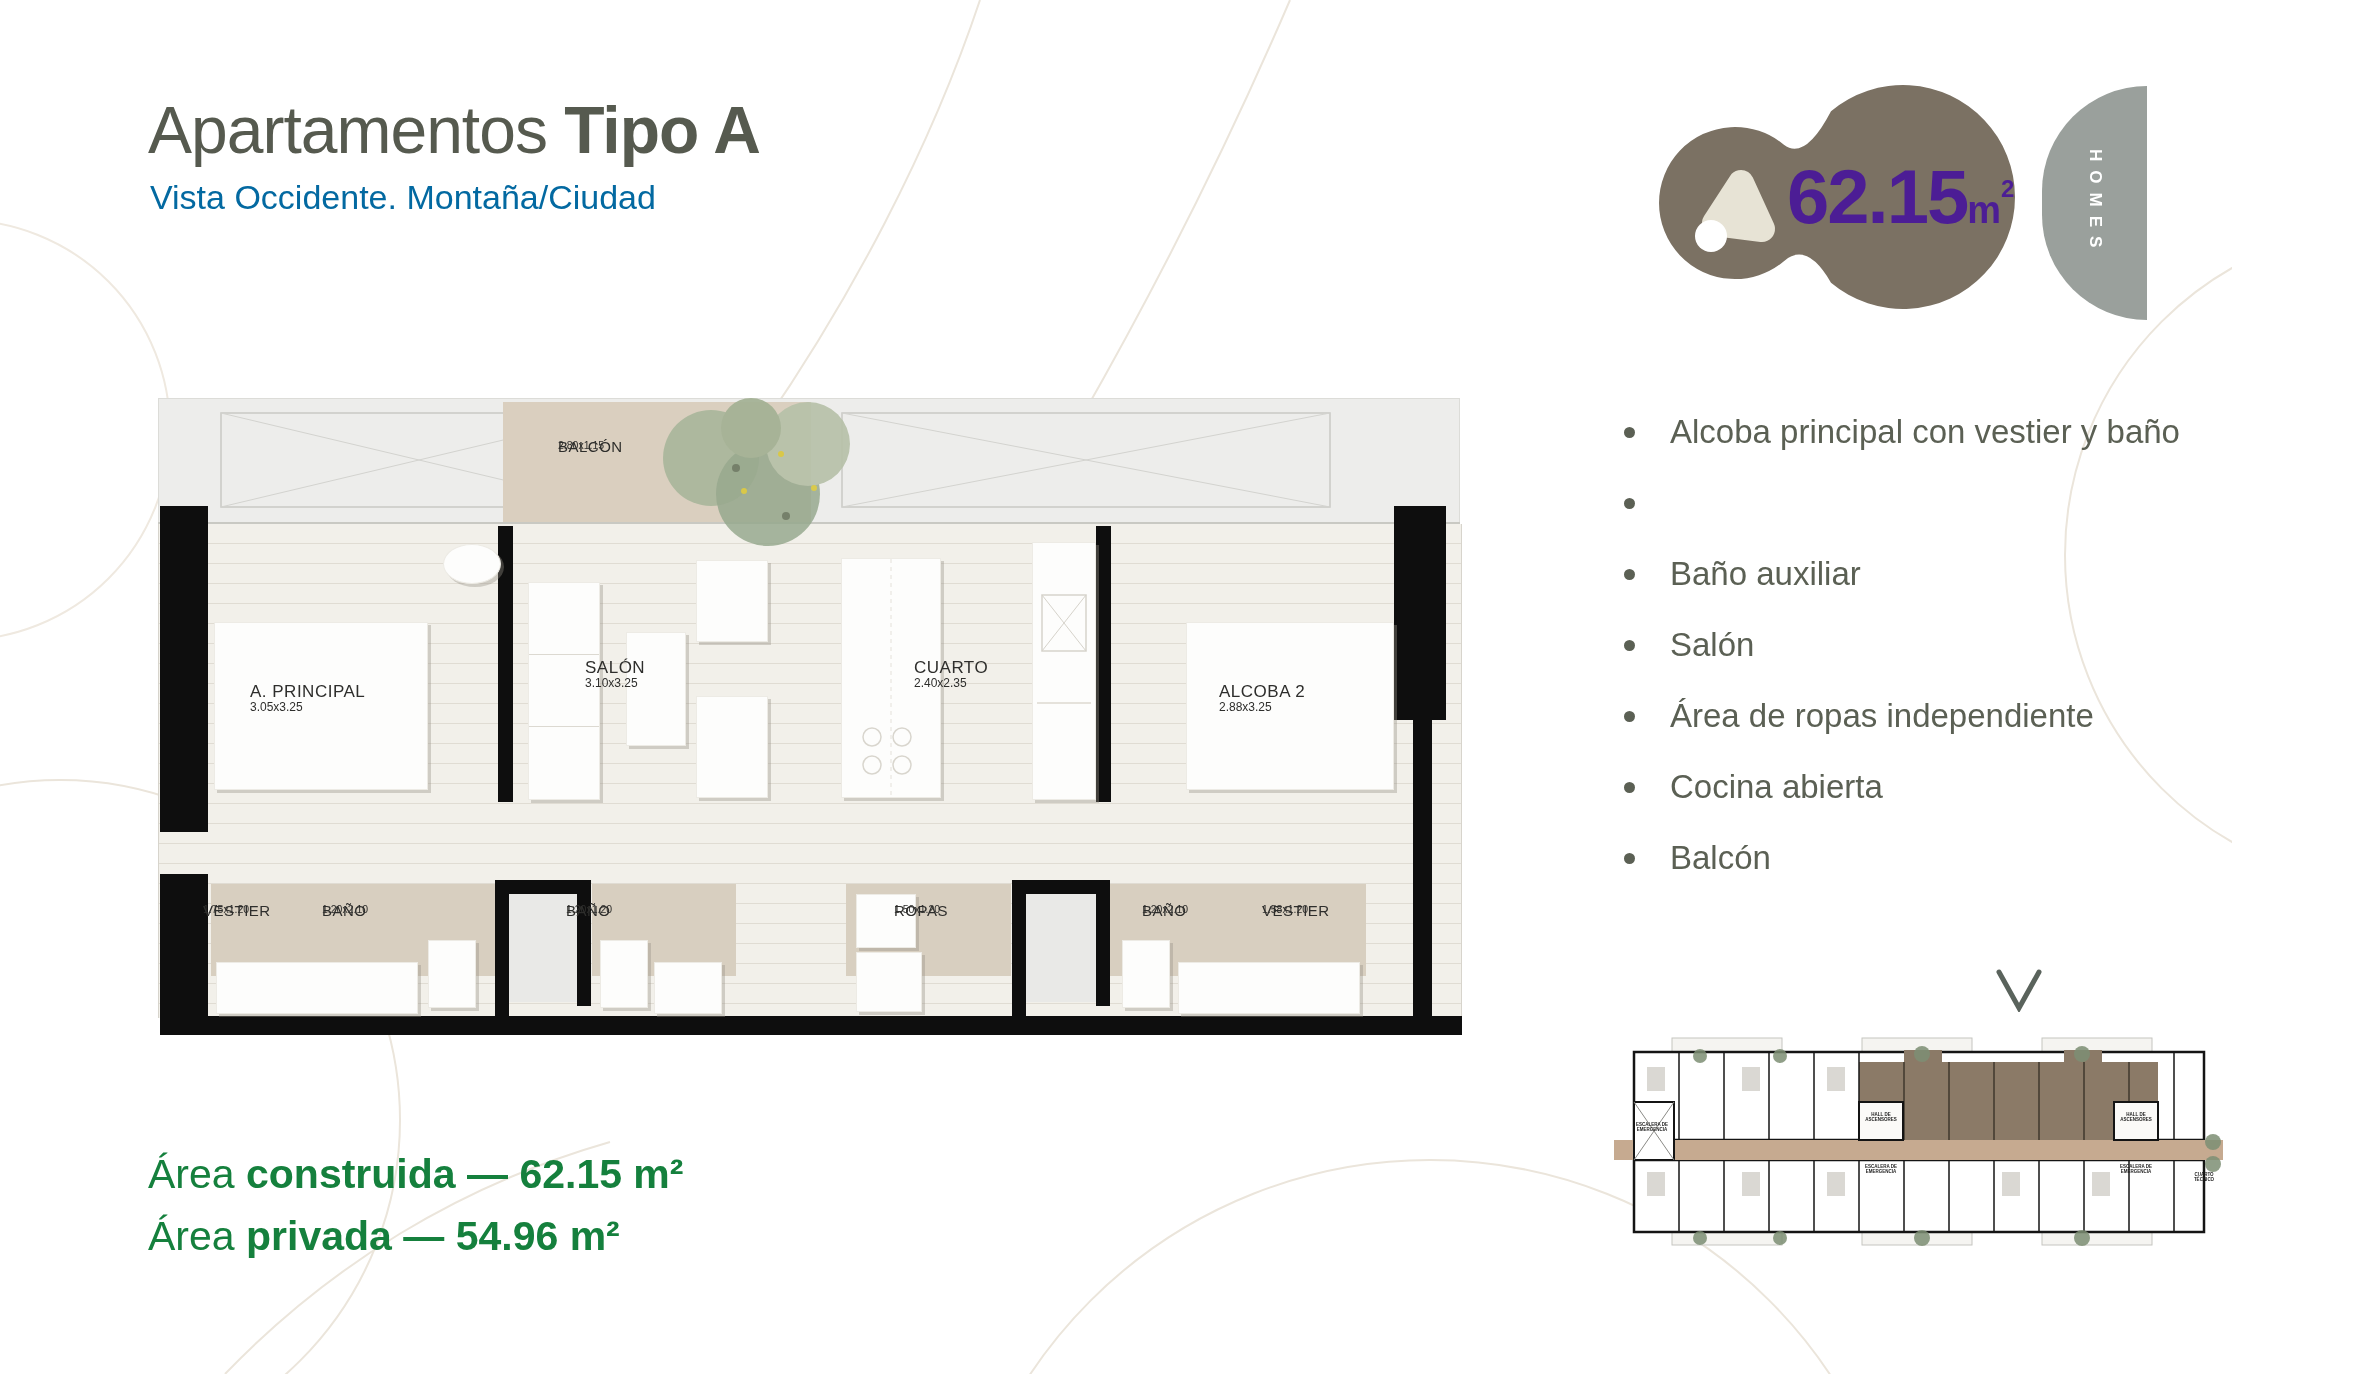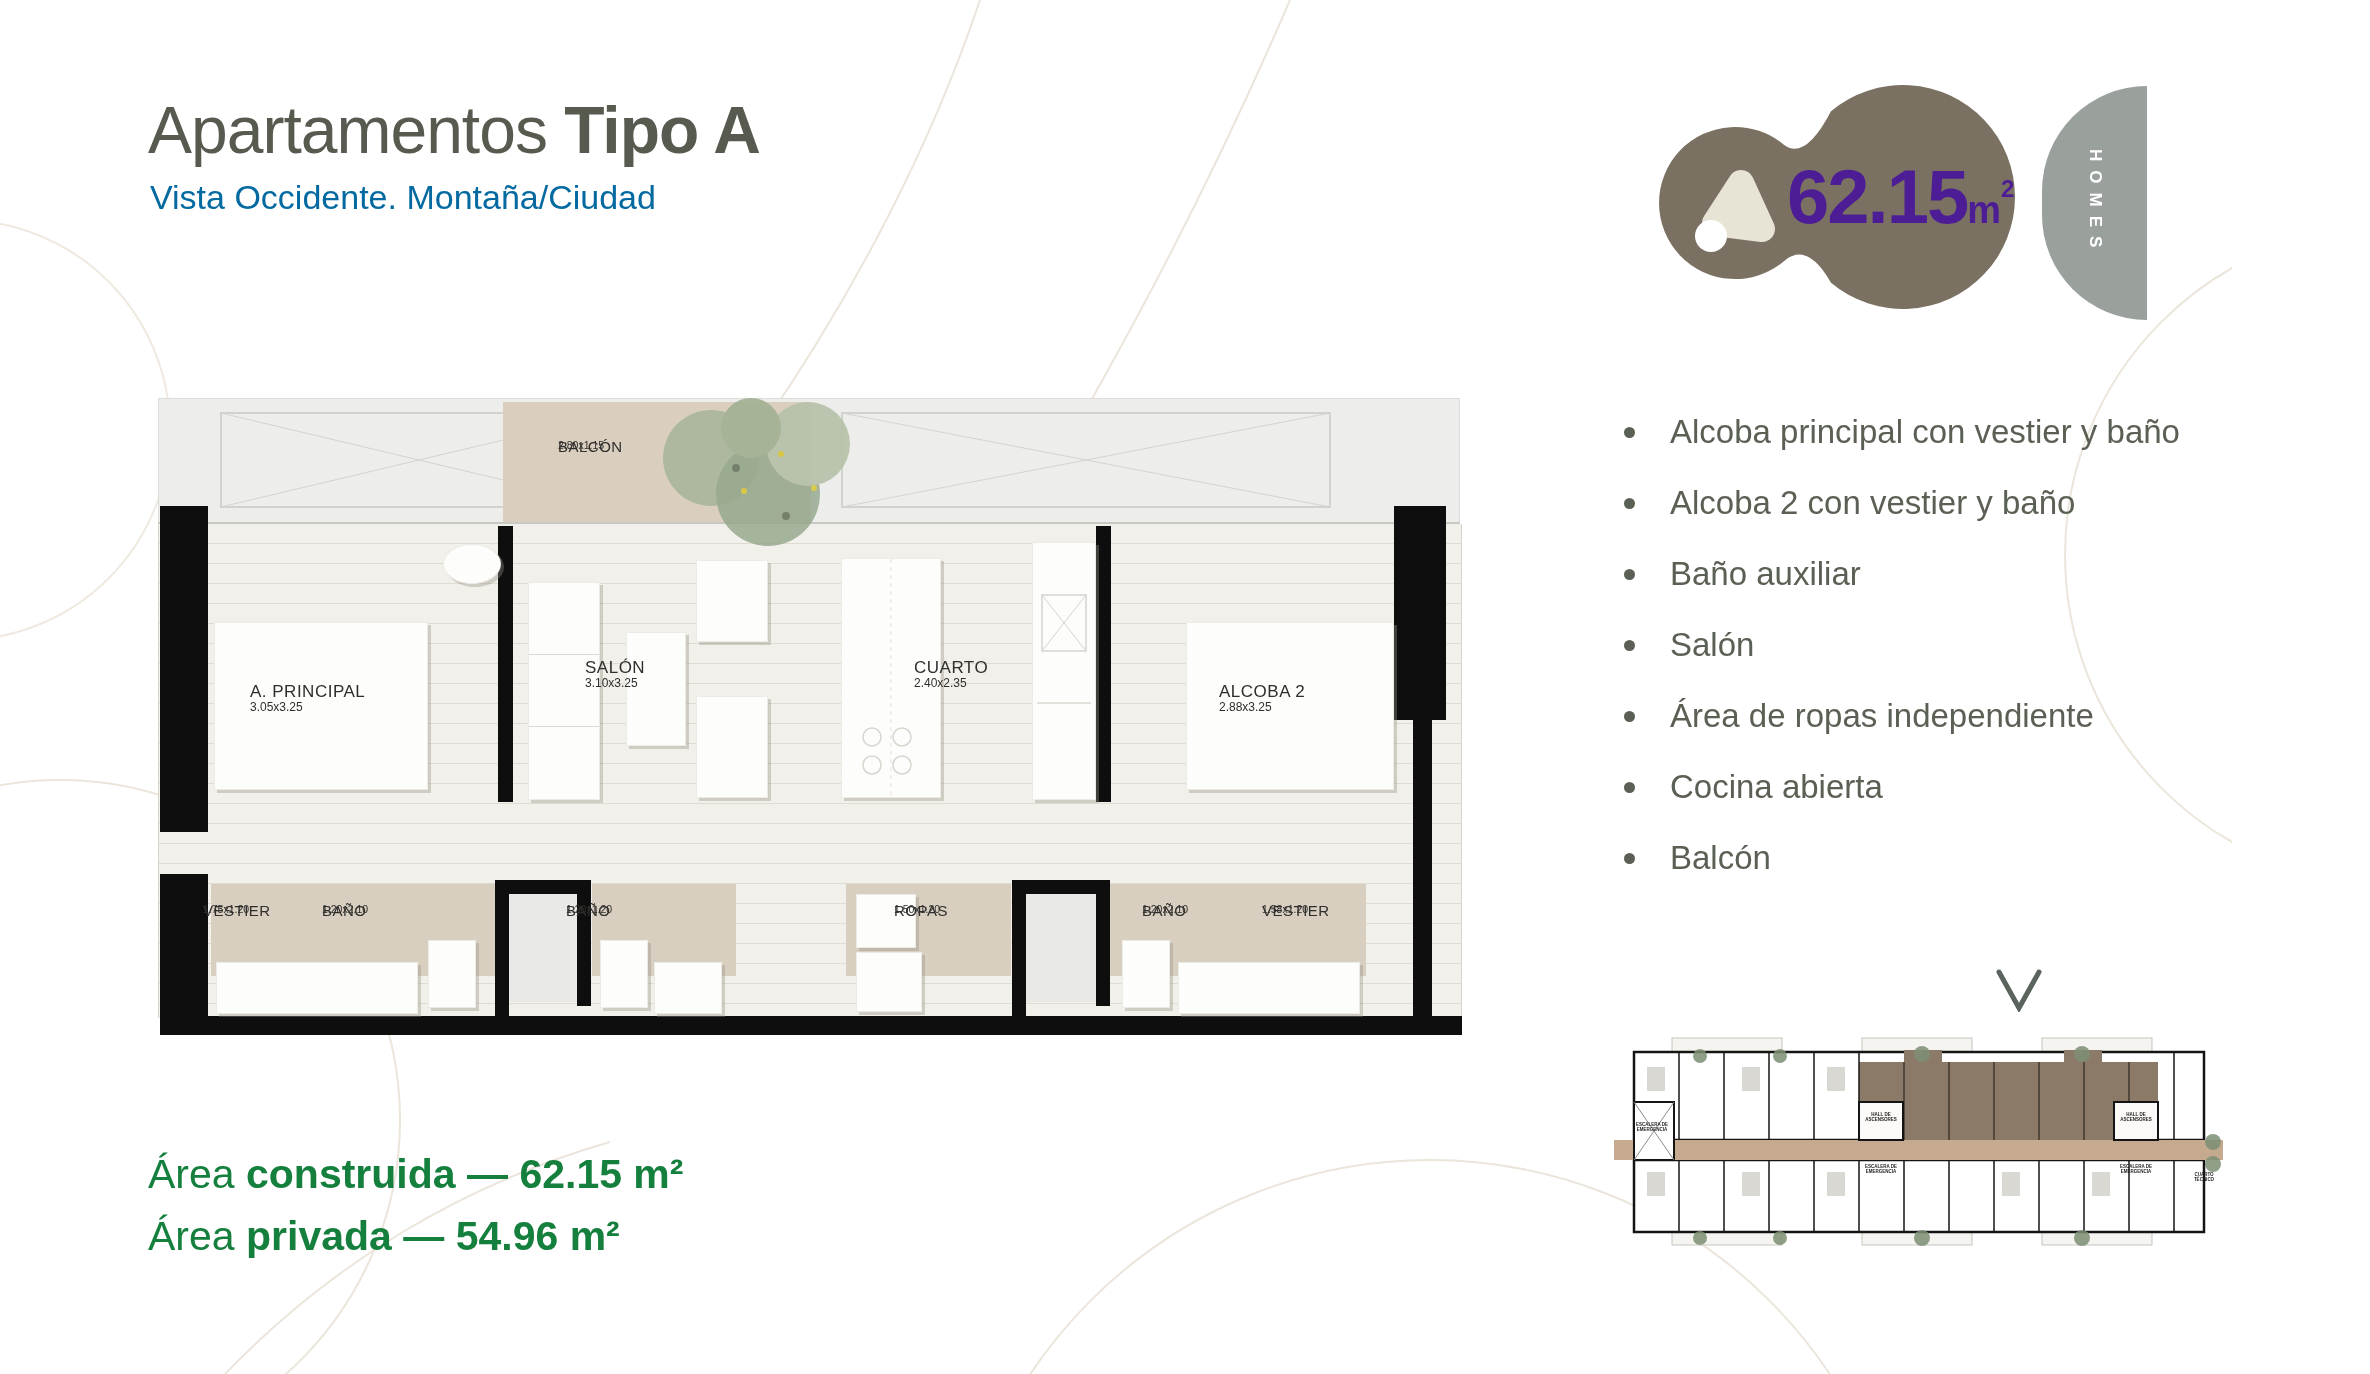--- a/index.html
+++ b/index.html
@@ -97,21 +97,20 @@
     </div>
   </div>
 
   <ul class="features">
     <li>
         <span class="dot"></span>
         <span>Alcoba principal con vestier y baño</span>
       </li>
     <li>
         <span class="dot"></span>
-        <span>Alcoba 2 con vestier y baño</span>
       </li>
     <li>
         <span class="dot"></span>
         <span>Baño auxiliar</span>
       </li>
     <li>
         <span class="dot"></span>
         <span>Salón</span>
       </li>
     <li>

